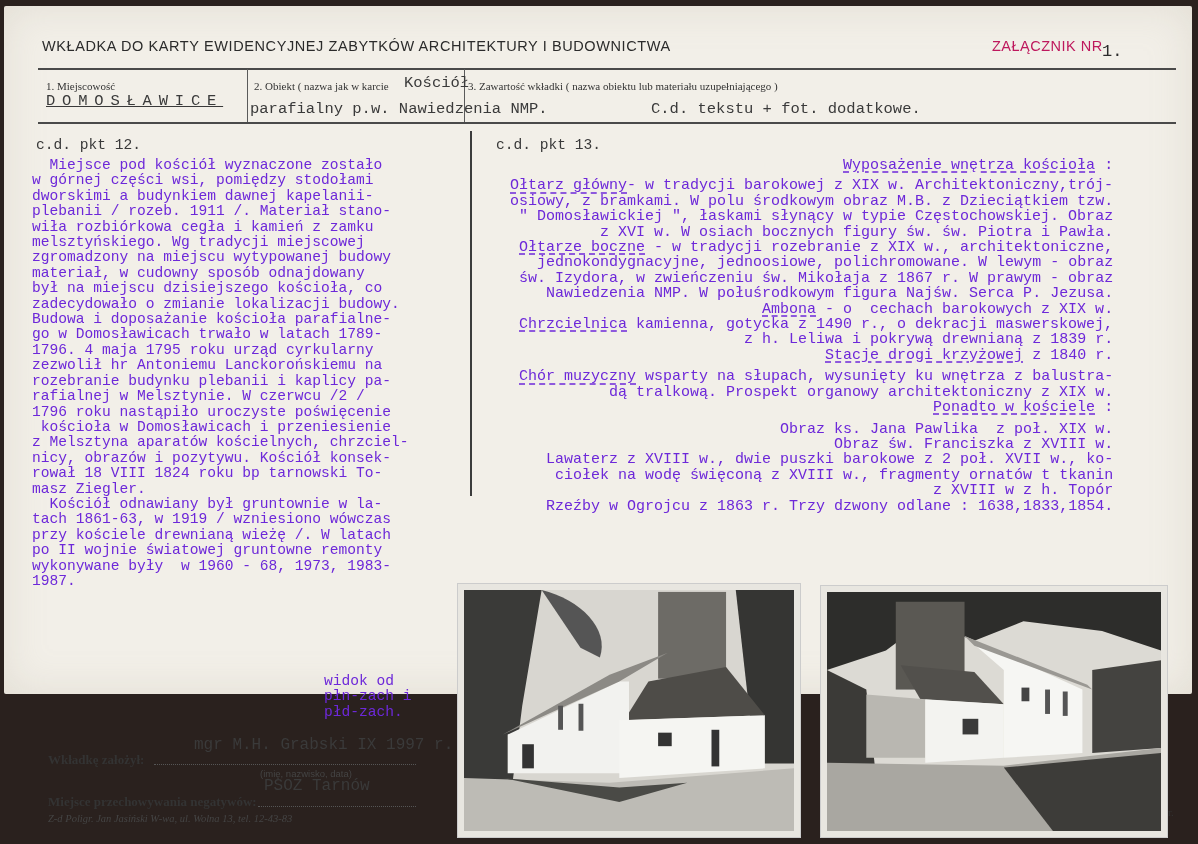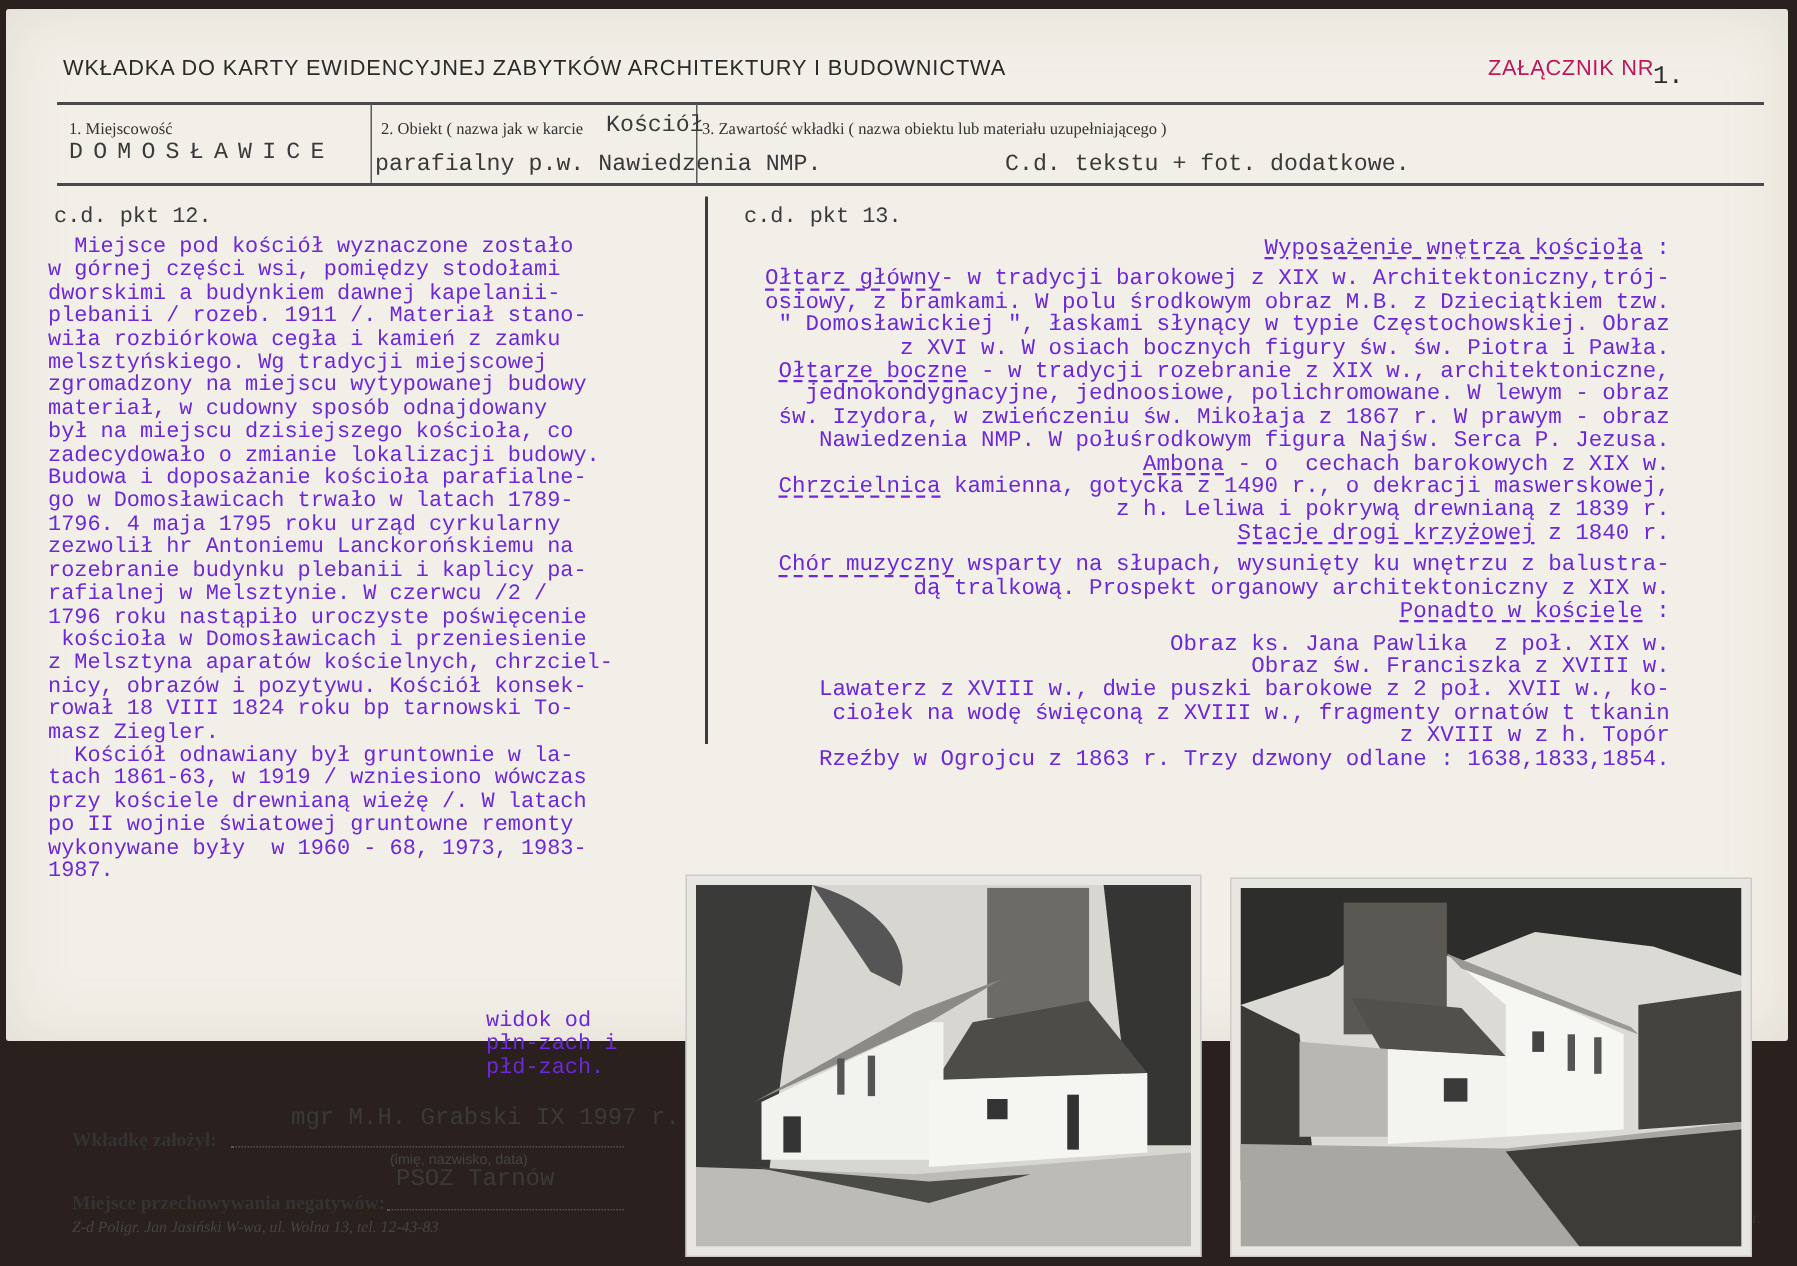--- a/index.html
+++ b/index.html
@@ -56,28 +56,28 @@
   <div class="hdr-title">WKŁADKA DO KARTY EWIDENCYJNEJ ZABYTKÓW ARCHITEKTURY I BUDOWNICTWA</div>
   <div class="zal">ZAŁĄCZNIK NR</div>
   <div class="zal-num">1.</div>
 
   <div class="hline" style="left:34px; top:62px; width:1138px;"></div>
   <div class="hline" style="left:34px; top:116px; width:1138px;"></div>
   <div class="vline" style="left:243px; top:63px; height:53px;"></div>
   <div class="vline" style="left:460px; top:63px; height:53px;"></div>
 
   <div class="lbl" style="left:42px; top:74px;">1. Miejscowość</div>
-  <div class="tw loc" style="left:42px; top:88px;">DOMOSŁAWICE</div>
+  <div class="tw loc" style="left:42px; top:88px;text-decoration:underline;">DOMOSŁAWICE</div>
 
   <div class="lbl" style="left:250px; top:74px;">2. Obiekt ( nazwa jak w karcie</div>
   <div class="tw" style="left:400px; top:70px; font-size:15.5px;">Kościół</div>
   <div class="tw" style="left:246px; top:96px; font-size:15.5px;">parafialny p.w. Nawiedzenia NMP.</div>
 
   <div class="lbl" style="left:464px; top:74px;">3. Zawartość wkładki ( nazwa obiektu lub materiału uzupełniającego )</div>
-  <div class="tw" style="left:647px; top:96px; font-size:15.5px;margin-left:19px;">C.d. tekstu + fot. dodatkowe.</div>
+  <div class="tw" style="left:647px; top:96px; font-size:15.5px;">C.d. tekstu + fot. dodatkowe.</div>
 
   <div class="col-sep"></div>
 
   <div class="tw" style="left:32px; top:132px;">c.d. pkt 12.</div>
   <div class="para" style="left:28px; top:152px;">
     <div>  Miejsce pod kościół wyznaczone zostało</div>
     <div>w górnej części wsi, pomiędzy stodołami</div>
     <div>dworskimi a budynkiem dawnej kapelanii-</div>
     <div>plebanii / rozeb. 1911 /. Materiał stano-</div>
     <div>wiła rozbiórkowa cegła i kamień z zamku</div>
@@ -122,21 +122,21 @@
     <div>z XVI w. W osiach bocznych figury św. św. Piotra i Pawła.</div>
     <div><span style="white-space:pre">  </span><span class="u">Ołtarze boczne</span><span> - w tradycji rozebranie z XIX w., architektoniczne,</span></div>
     <div>jednokondygnacyjne, jednoosiowe, polichromowane. W lewym - obraz</div>
     <div>św. Izydora, w zwieńczeniu św. Mikołaja z 1867 r. W prawym - obraz</div>
     <div>Nawiedzenia NMP. W połuśrodkowym figura Najśw. Serca P. Jezusa.</div>
     <div><span style="white-space:pre">  </span><span class="u">Ambona</span><span> - o  cechach barokowych z XIX w.</span></div>
     <div><span style="white-space:pre">  </span><span class="u">Chrzcielnica</span><span> kamienna, gotycka z 1490 r., o dekracji maswerskowej,</span></div>
     <div>z h. Leliwa i pokrywą drewnianą z 1839 r.</div>
     <div><span style="white-space:pre">  </span><span class="u">Stacje drogi krzyżowej</span><span> z 1840 r.</span></div>
     <div style="height:6px"></div>
-    <div><span style="white-space:pre">  </span><span class="u">Chór muzyczny</span><span> wsparty na słupach, wysunięty ku wnętrzu z balustra-</span></div>
+    <div><span style="white-space:pre">  </span><span class="u">Chór muzyczny</span><span> wsparty na słupach, wysunięty ku wnętrza z balustra-</span></div>
     <div>dą tralkową. Prospekt organowy architektoniczny z XIX w.</div>
     <div><span style="white-space:pre">  </span><span class="u">Ponadto w kościele</span><span> :</span></div>
     <div style="height:6px"></div>
     <div><span style="white-space:pre">  </span><span>Obraz ks. Jana Pawlika  z poł. XIX w.</span></div>
     <div><span style="white-space:pre">  </span><span>Obraz św. Franciszka z XVIII w.</span></div>
     <div><span style="white-space:pre">  </span><span>Lawaterz z XVIII w., dwie puszki barokowe z 2 poł. XVII w., ko-</span></div>
     <div><span style="white-space:pre">  </span><span>ciołek na wodę święconą z XVIII w., fragmenty ornatów t tkanin</span></div>
     <div><span style="white-space:pre">  </span><span>z XVIII w z h. Topór</span></div>
     <div><span style="white-space:pre">  </span><span>Rzeźby w Ogrojcu z 1863 r. Trzy dzwony odlane : 1638,1833,1854.</span></div>
   </div>

